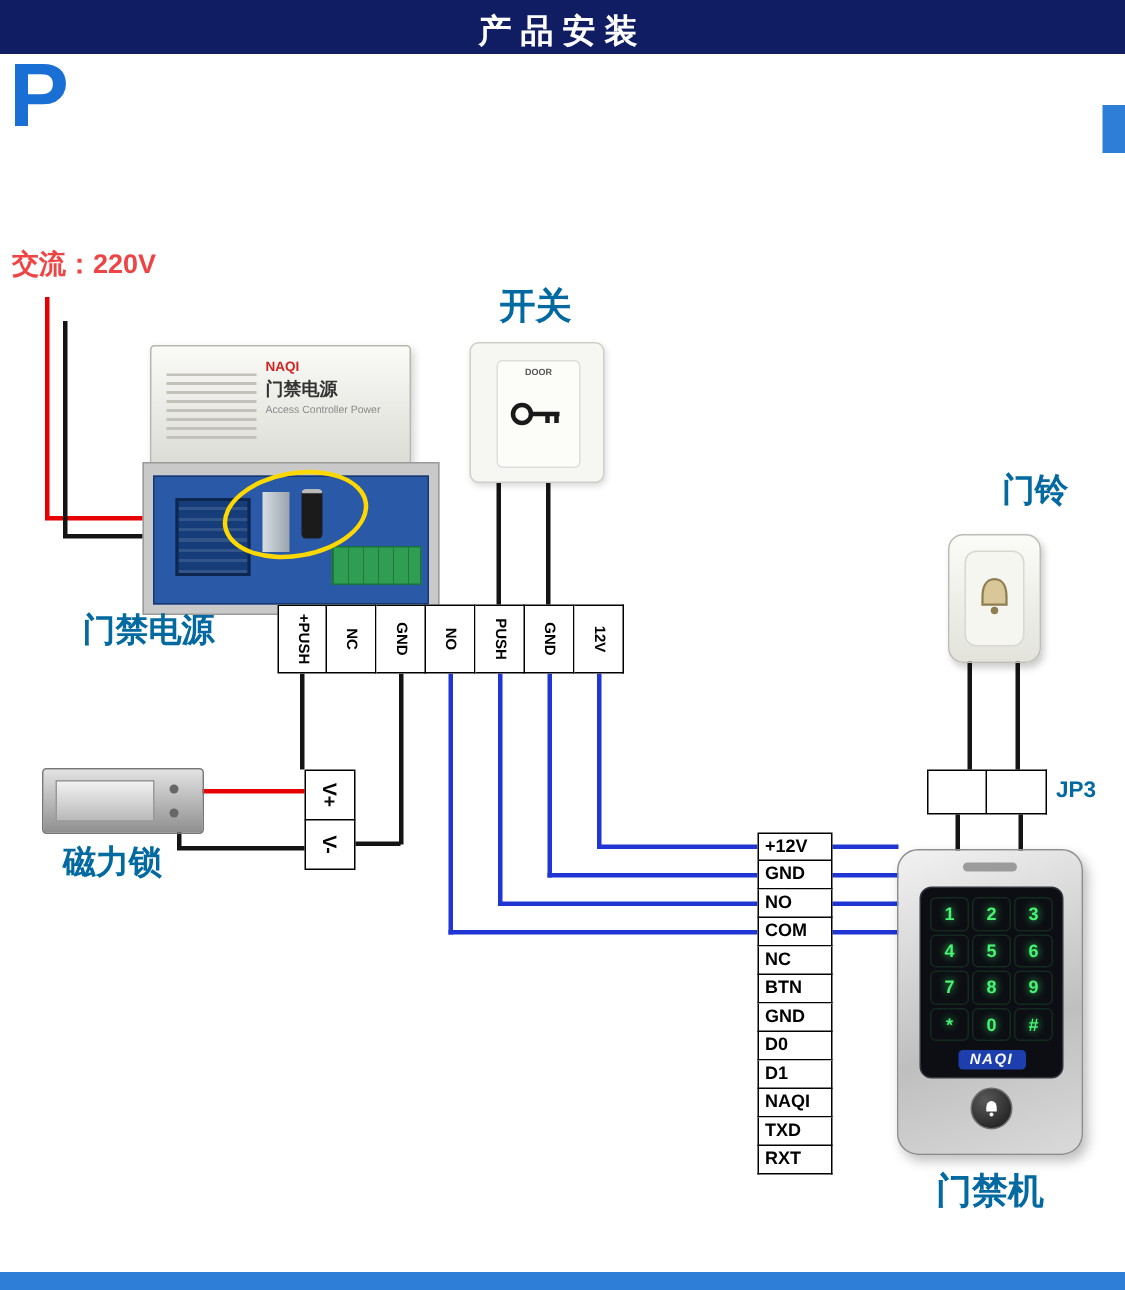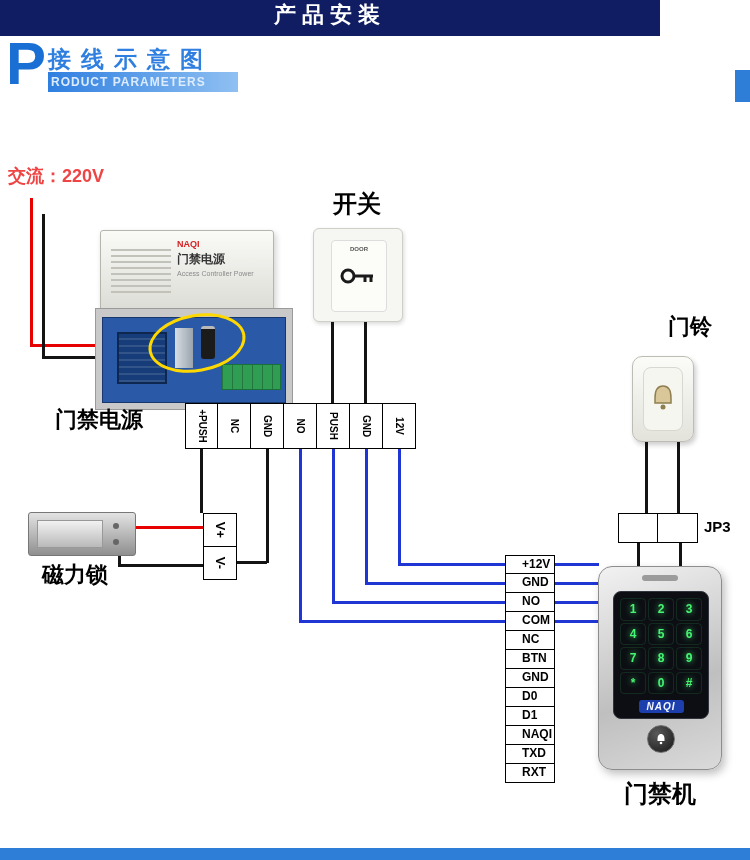--- a/index.html
+++ b/index.html
@@ -1,23 +1,23 @@
 <!DOCTYPE html>
 <html><head>
 <meta charset="utf-8">
 <style>
   html,body{margin:0;padding:0;background:#fff;}
   #page{position:relative;width:750px;height:860px;background:#ffffff;overflow:hidden;
         font-family:"Liberation Sans","DejaVu Sans",sans-serif;}
   .wire{position:absolute;}
-  .lbl{position:absolute;font-weight:bold;color:#000000;white-space:nowrap;}
-
-  
-  .banner{position:absolute;left:0;top:0;width:660px;height:36px;background:#101d63;
-          display:flex;align-items:flex-start;justify-content:center;}
+  .lbl{position:absolute;font-weight:bold;color:#0369a1;white-space:nowrap;}
+
+  
+  .banner{position:absolute;left:0;top:0;width:750px;height:36px;background:#101d63;
+          display:flex;align-items:flex-end;justify-content:center;}
   .banner span{color:#fff;font-size:22px;font-weight:bold;letter-spacing:6px;}
 
   
   .bigP{position:absolute;left:6px;top:34px;font-size:60px;font-weight:bold;color:#1a6fd4;line-height:1;}
   .htitle{position:absolute;left:48px;top:44px;font-size:23px;color:#2f7fe0;letter-spacing:10px;font-weight:600;}
   .hbar{position:absolute;left:48px;top:72px;width:190px;height:20px;
         background:linear-gradient(90deg,#2f7fe0,#8fc0f2);display:flex;align-items:center;}
   .hbar span{color:#dcecff;font-size:12px;font-weight:bold;letter-spacing:1px;padding-left:3px;}
   .hsquare{position:absolute;left:735px;top:70px;width:15px;height:32px;background:#2e7ed8;}
   .footerbar{position:absolute;left:0;top:848px;width:750px;height:12px;background:#2e7ed8;}
@@ -71,21 +71,21 @@
   .switch-door{position:absolute;left:0;top:5px;width:100%;text-align:center;font-size:6px;color:#555;font-weight:bold;}
 
   
   .bell{position:absolute;left:632px;top:356px;width:60px;height:84px;border:1px solid #bdbdb5;border-radius:10px;
         background:linear-gradient(180deg,#fbfbf8,#e3e3dc);box-shadow:2px 3px 5px rgba(0,0,0,.2);}
   .bell-inner{position:absolute;left:10px;top:10px;width:38px;height:62px;background:#f6f6f1;border:1px solid #d8d8d0;border-radius:8px;}
 
   
   .strip{position:absolute;left:505px;top:555px;width:50px;}
   .strip .row{height:19px;box-sizing:border-box;border:1px solid #000;border-top:none;background:#fff;
-              font-size:12px;font-weight:bold;line-height:17px;padding-left:16px;color:#000;}
+              font-size:12px;font-weight:bold;line-height:17px;padding-left:4px;color:#000;}
   .strip .row:first-child{border-top:1px solid #000;}
 
   
   .jp3{position:absolute;left:618px;top:513px;display:flex;}
   .jp3 div{width:40px;height:30px;border:1px solid #000;background:#fff;box-sizing:border-box;}
   .jp3 div + div{border-left:none;}
 
   
   .keypad{position:absolute;left:598px;top:566px;width:122px;height:202px;border-radius:14px;border:1px solid #8d8d8d;
           background:linear-gradient(160deg,#f2f2f2,#bfbfbf 60%,#dadada);box-shadow:3px 4px 8px rgba(0,0,0,.25);}
@@ -104,24 +104,20 @@
 </head>
 <body>
 
 <div id="page">
 
   <div class="banner">
     <span>产品安装</span>
   </div>
 
   <div class="bigP">P</div>
-  <div class="htitle">接线示意图</div>
-  <div class="hbar">
-    <span>RODUCT PARAMETERS</span>
-  </div>
   <div class="hsquare"></div>
 
   <div class="lbl" style="left:8px;top:164px;font-size:18px;color:#ef4444;">交流：220V</div>
 
   <div class="wire" style="left:30px;top:198px;width:3px;height:148px;background:#e60000;"></div>
   <div class="wire" style="left:30px;top:344px;width:70px;height:3px;background:#e60000;"></div>
   <div class="wire" style="left:42px;top:214px;width:3px;height:144px;background:#141414;"></div>
   <div class="wire" style="left:42px;top:356px;width:58px;height:3px;background:#141414;"></div>
 
   <div class="wire" style="left:200px;top:449px;width:3px;height:64px;background:#141414;"></div>

